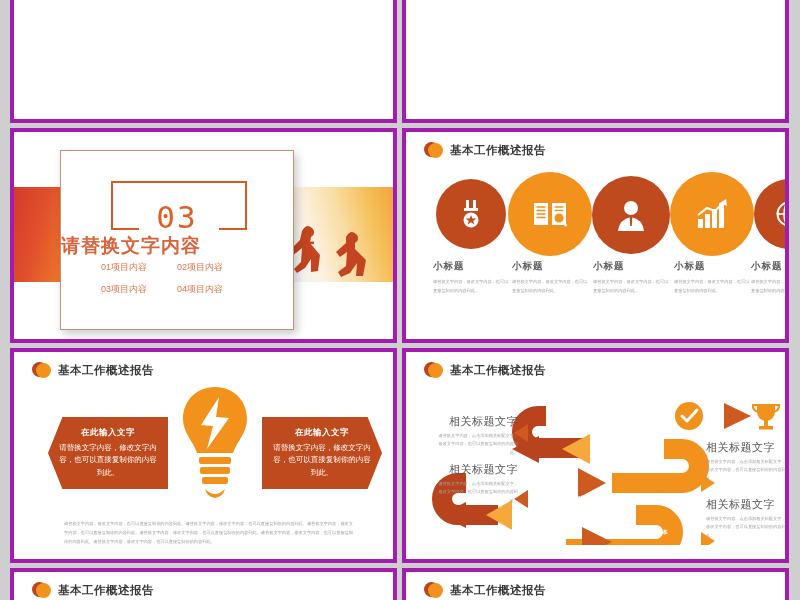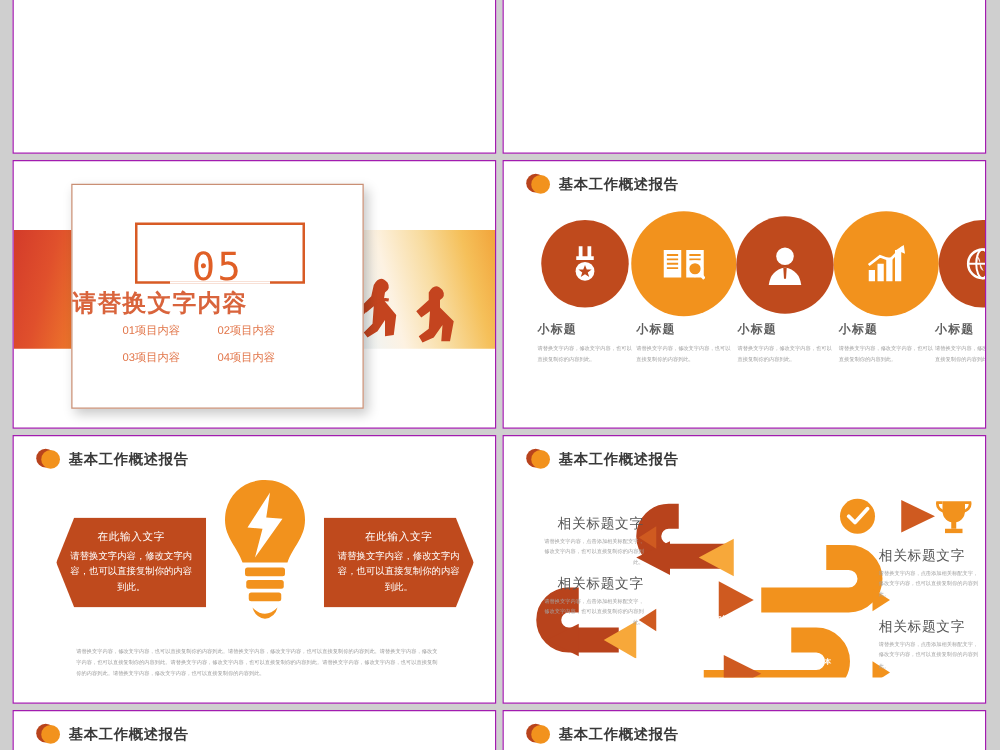--- a/index.html
+++ b/index.html
@@ -8,21 +8,21 @@
     background:#c9c9c9;
     font-family:"Liberation Sans","DejaVu Sans",sans-serif;
   }
   .page{position:relative;width:800px;height:600px;background:#cfcfcf;}
 
   
   .grid{position:absolute;left:10px;top:-92px;width:780px;}
   .row{display:flex;gap:5px;margin-bottom:5px;}
   .slide{
     position:relative;width:387px;height:215px;background:#ffffff;
-    border:1px solid #a21caf;overflow:hidden;box-sizing:border-box;
+    border:4px solid #a21caf;overflow:hidden;box-sizing:border-box;
   }
 
   
   .hdr{position:absolute;left:18px;top:10px;display:flex;align-items:center;gap:7px;}
   .hdr-dot{position:relative;width:19px;height:17px;}
   .hdr-dot .b{position:absolute;left:0;top:0;width:15px;height:15px;border-radius:50%;background:#b8431c;}
   .hdr-dot .f{position:absolute;left:4px;top:1px;width:15px;height:15px;border-radius:50%;background:#f2921d;}
   .hdr-t{font-size:11.5px;font-weight:bold;color:#3a3a3a;letter-spacing:.5px;white-space:nowrap;}
 
   
@@ -47,21 +47,21 @@
 
   
   .cir{position:absolute;border-radius:50%;display:flex;align-items:center;justify-content:center;}
   .c-cap{position:absolute;width:76px;}
   .c-cap .h{font-size:9.5px;font-weight:bold;color:#5d5d5d;margin-bottom:5px;letter-spacing:1px;}
   .c-cap .p{font-size:4.2px;color:#a0a0a0;line-height:2.1;}
 
   
   .chev{position:absolute;background:#bf4a1d;color:#fff;display:flex;flex-direction:column;
         align-items:center;justify-content:center;padding:6px 8px;box-sizing:border-box;}
-  .chev .h{font-size:8.5px;font-weight:normal;margin-bottom:3px;letter-spacing:.5px;}
+  .chev .h{font-size:8.5px;font-weight:bold;margin-bottom:3px;letter-spacing:.5px;}
   .chev .p{font-size:7.5px;line-height:1.65;text-align:center;}
   .chev-l{clip-path:polygon(0% 50%,12% 0%,100% 0%,100% 100%,12% 100%);}
   .chev-r{clip-path:polygon(0% 0%,88% 0%,100% 50%,88% 100%,0% 100%);}
   .foot{position:absolute;font-size:4.2px;color:#9c9c9c;line-height:2.1;text-align:left;}
   .sn-lbl{position:absolute;}
   .sn-lbl .h{font-size:11px;font-weight:normal;color:#555;margin-bottom:3px;letter-spacing:.5px;}
   .sn-lbl .p{font-size:4.2px;color:#a3a3a3;line-height:2.0;}
   .ontxt{position:absolute;color:#fff;font-size:5.6px;font-weight:bold;white-space:nowrap;}
 
   
@@ -122,21 +122,21 @@
           <div class="R"></div>
           <svg style="position:absolute;left:262px;top:34px;" width="120" height="60">
             <path d="M26 10 q5 -9 11 -2 q3 5 -2 8 l-1 6 l10 12 l-2 16 l-7 1 l0 -13 l-6 9 l-8 5 l-3 -4 l7 -7 l1 -14 l-6 5 l-5 -4 l9 -9 z" fill="#c4441f"></path>
             <path d="M70 16 q5 -9 11 -2 q3 5 -2 8 l0 6 l11 11 l-3 16 l-7 0 l1 -13 l-7 10 l-9 4 l-3 -5 l8 -6 l1 -14 l-7 5 l-4 -5 l10 -9 z" fill="#c4441f"></path>
             <path d="M16 34 q12 -14 22 -12" stroke="#c4441f" stroke-width="2.5" fill="none"></path>
           </svg>
         </div>
 
         <div class="card">
           <div class="brk"></div>
-          <div class="num03">05</div>
+          <div class="num03">03</div>
           <div class="ttl">请替换文字内容</div>
           <div class="items">
             <div>01项目内容</div>
             <div>02项目内容</div>
             <div>03项目内容</div>
             <div>04项目内容</div>
           </div>
         </div>
       </div>
 

